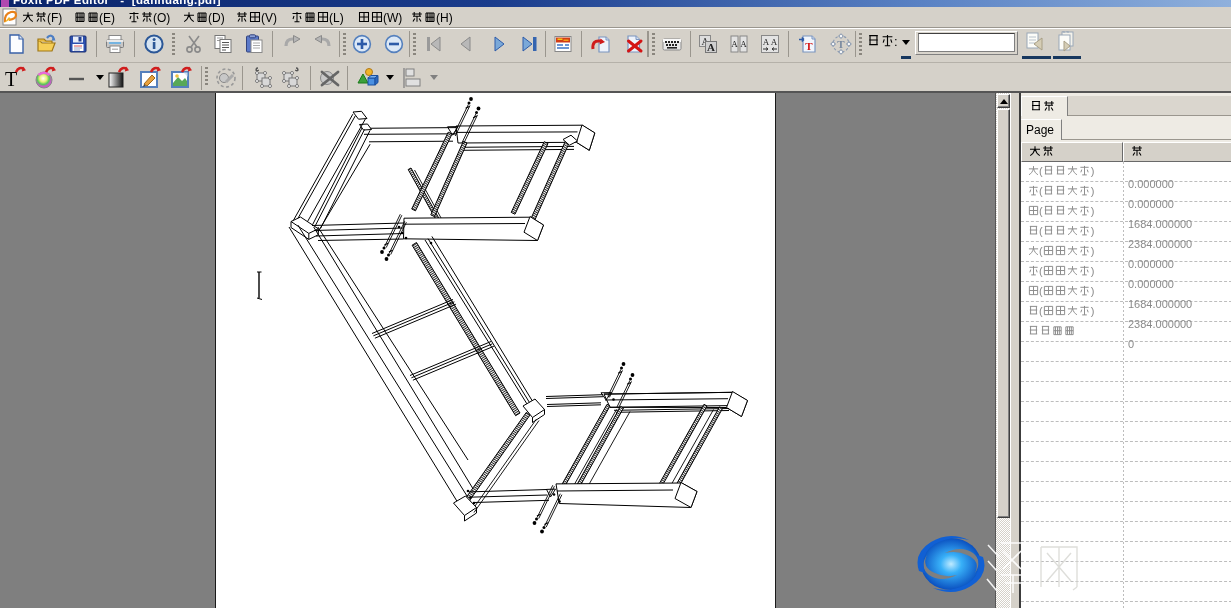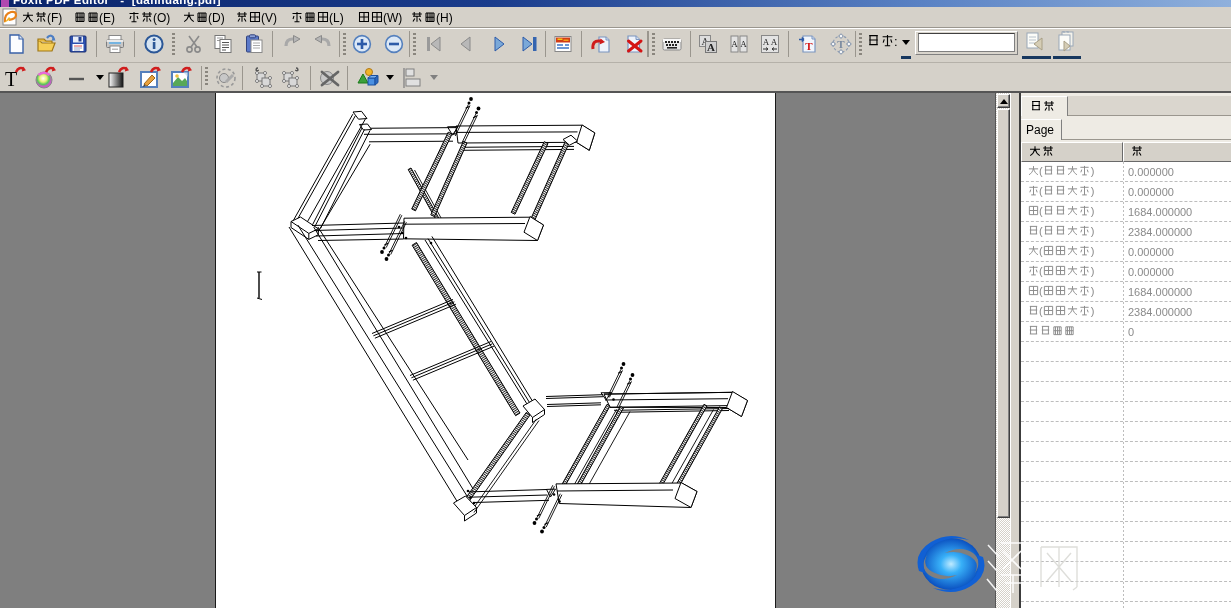--- a/index.html
+++ b/index.html
@@ -20,21 +20,21 @@
 #split{position:absolute;left:1010px;top:93px;width:9px;height:515px;background:#d5d1c9;border-left:1px solid #fff}
 #panel{position:absolute;left:1019px;top:93px;width:212px;height:515px;background:#eeebe4}
 #ptab1{position:absolute;left:2px;top:3px;width:47px;height:20px;background:#eeebe4;border:1px solid #fff;border-right-color:#808080;border-bottom:none;font-size:12px;padding:3px 0 0 7px}
 #ptabrest{position:absolute;left:49px;top:3px;width:163px;height:20px;background:#dad6ce;border-bottom:1px solid #9a968e}
 #ptab2{position:absolute;left:0px;top:26px;width:43px;height:21px;background:#eeebe4;border:1px solid #fff;border-right-color:#808080;border-bottom:none;font-size:12px;padding:3px 0 0 6px}
 #ptab2line{position:absolute;left:43px;top:46px;width:169px;height:1px;background:#9a968e}
 #pgrid{position:absolute;left:1021px;top:142px;width:210px;height:466px;background:#fff;overflow:hidden}
 .phead{position:absolute;left:0;top:0;height:20px;background:#d5d1c9;border:1px solid #fff;border-right-color:#696969;border-bottom-color:#696969;font-size:12px;color:#000;padding:2px 0 0 6px}
 .prow{position:absolute;left:0;width:211px;height:20px;border-bottom:1px dashed #bdbdbd;font-size:11px;color:#8a8a8a}
 .pc1{position:absolute;left:6px;top:3px;white-space:nowrap}
-.pc2{position:absolute;left:107px;top:4px;white-space:nowrap;color:#8a8a8a}
+.pc2{position:absolute;left:107px;top:16px;white-space:nowrap;color:#8a8a8a}
 .gy{color:#8a8a8a}
 #wm{position:absolute;left:0;top:0;width:0;height:0;z-index:10}
 #vdash{position:absolute;left:102px;top:20px;width:1px;height:446px;background-image:repeating-linear-gradient(180deg,#bdbdbd 0 2px,transparent 2px 4px)}
 </style></head><body>
 <svg width="0" height="0" style="position:absolute">
     <defs>
       <symbol id="g0" viewBox="0 0 12 12">
         <path d="M1.5 1.5 H10.5 V10.5 H1.5 Z M6 1.5 V10.5 M1.5 6 H10.5" fill="none" stroke="currentColor" stroke-width="1.05"></path>
       </symbol>
       <symbol id="g1" viewBox="0 0 12 12">

